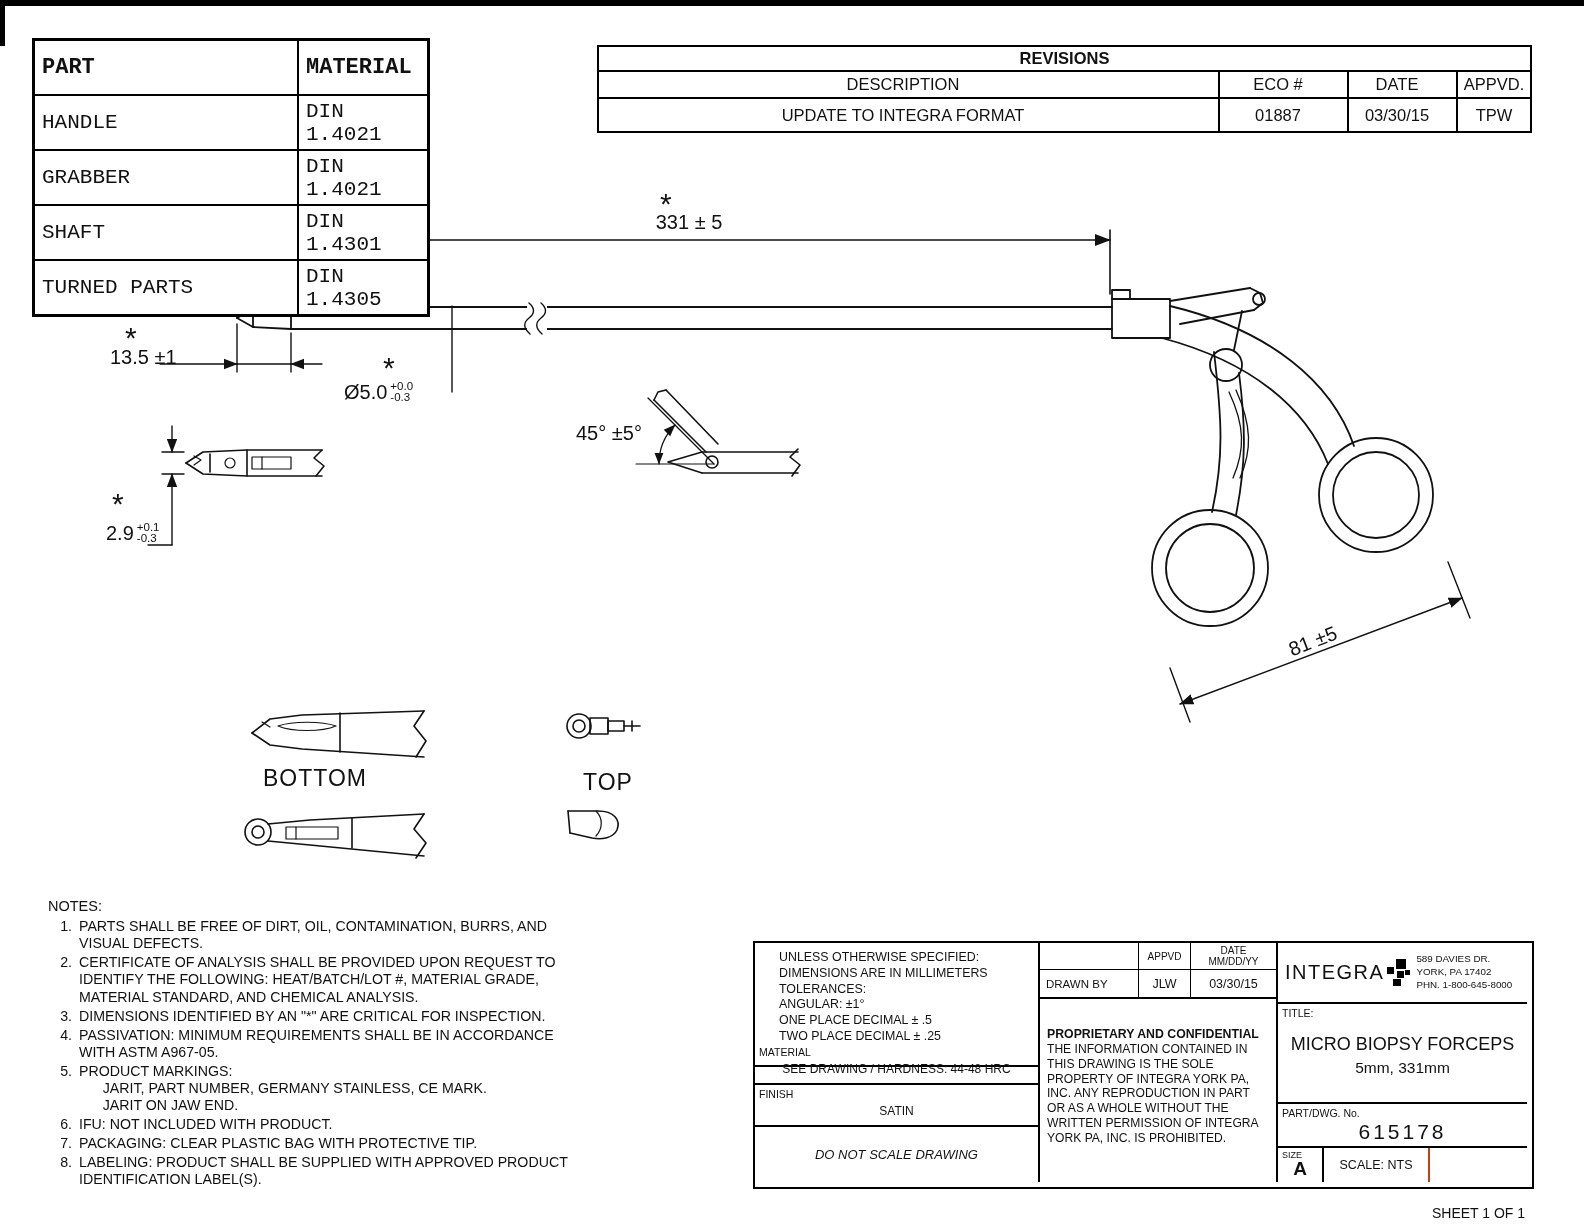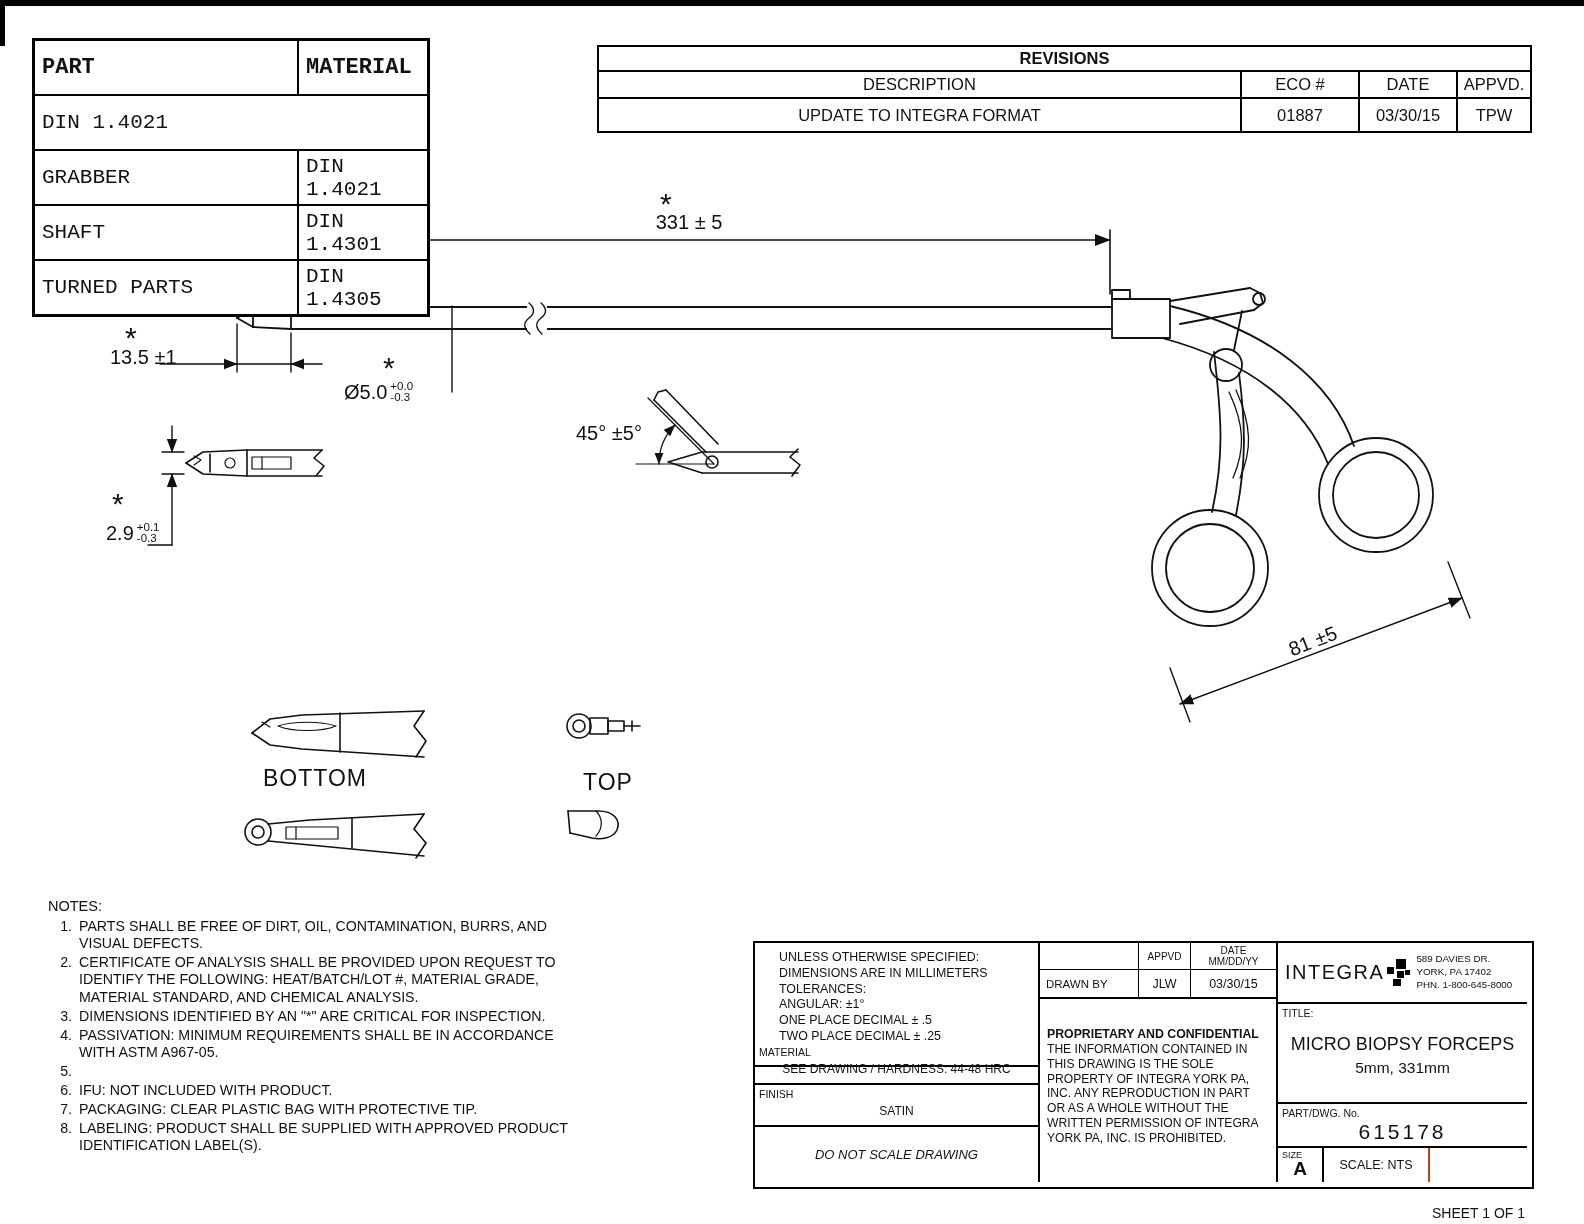--- a/index.html
+++ b/index.html
@@ -17,21 +17,21 @@
   .pt-row{display:grid;grid-template-columns:262px 1fr;height:53px;border-top:2.5px solid #000;font-family:Liberation Mono, monospace;}
   .pt-row:first-child{border-top:none;}
   .pt-cell{display:flex;align-items:center;padding-left:7px;font-size:21px;border-left:2.5px solid #000;}
   .pt-cell:first-child{border-left:none;}
   .pt-head .pt-cell{font-weight:bold;font-size:22px;}
 
   
   .rev-table{left:597px;top:45px;width:931px;border:2px solid #000;background:#fff;}
   .rev-title{height:23px;display:flex;align-items:center;justify-content:center;
              font-weight:bold;font-size:16.5px;border-bottom:2px solid #000;}
-  .rev-row{display:grid;grid-template-columns:1fr 118px 98px 74px;}
+  .rev-row{display:grid;grid-template-columns:1fr 118px 98px 74px;gap:11px;}
   .rev-row > div{display:flex;align-items:center;justify-content:center;font-size:16.5px;
                  border-left:2px solid #000;}
   .rev-row > div:first-child{border-left:none;}
   .rev-head{height:25px;border-bottom:2px solid #000;}
   .rev-data{height:32px;}
 
   
   .dim-label{position:absolute;font-size:20px;white-space:nowrap;color:#111;}
   .crit-star{position:absolute;font-size:30px;line-height:20px;color:#111;}
   .dim-group{position:absolute;display:flex;align-items:center;color:#111;}
@@ -257,20 +257,21 @@
 
   <div class="view-label" style="left:263px;top:765px;">BOTTOM</div>
   <div class="view-label" style="left:583px;top:769px;">TOP</div>
 
   <div class="abs parts-table">
     <div class="pt-row pt-head">
       <div class="pt-cell">PART</div>
       <div class="pt-cell">MATERIAL</div>
     </div>
     <div class="pt-row">
+      <div class="pt-cell">HANDLE</div>
       <div class="pt-cell">DIN 1.4021</div>
     </div>
     <div class="pt-row">
       <div class="pt-cell">GRABBER</div>
       <div class="pt-cell">DIN 1.4021</div>
     </div>
     <div class="pt-row">
       <div class="pt-cell">SHAFT</div>
       <div class="pt-cell">DIN 1.4301</div>
     </div>
@@ -313,20 +314,23 @@
       <span class="note-num">3.</span>
       <span class="note-text">DIMENSIONS IDENTIFIED BY AN "*" ARE CRITICAL FOR INSPECTION.</span>
     </div>
     <div class="note">
       <span class="note-num">4.</span>
       <span class="note-text">PASSIVATION: MINIMUM REQUIREMENTS SHALL BE IN ACCORDANCE
 WITH ASTM A967-05.</span>
     </div>
     <div class="note">
       <span class="note-num">5.</span>
+      <span class="note-text">PRODUCT MARKINGS:
+      JARIT, PART NUMBER, GERMANY STAINLESS, CE MARK.
+      JARIT ON JAW END.</span>
     </div>
     <div class="note">
       <span class="note-num">6.</span>
       <span class="note-text">IFU: NOT INCLUDED WITH PRODUCT.</span>
     </div>
     <div class="note">
       <span class="note-num">7.</span>
       <span class="note-text">PACKAGING: CLEAR PLASTIC BAG WITH PROTECTIVE TIP.</span>
     </div>
     <div class="note">

